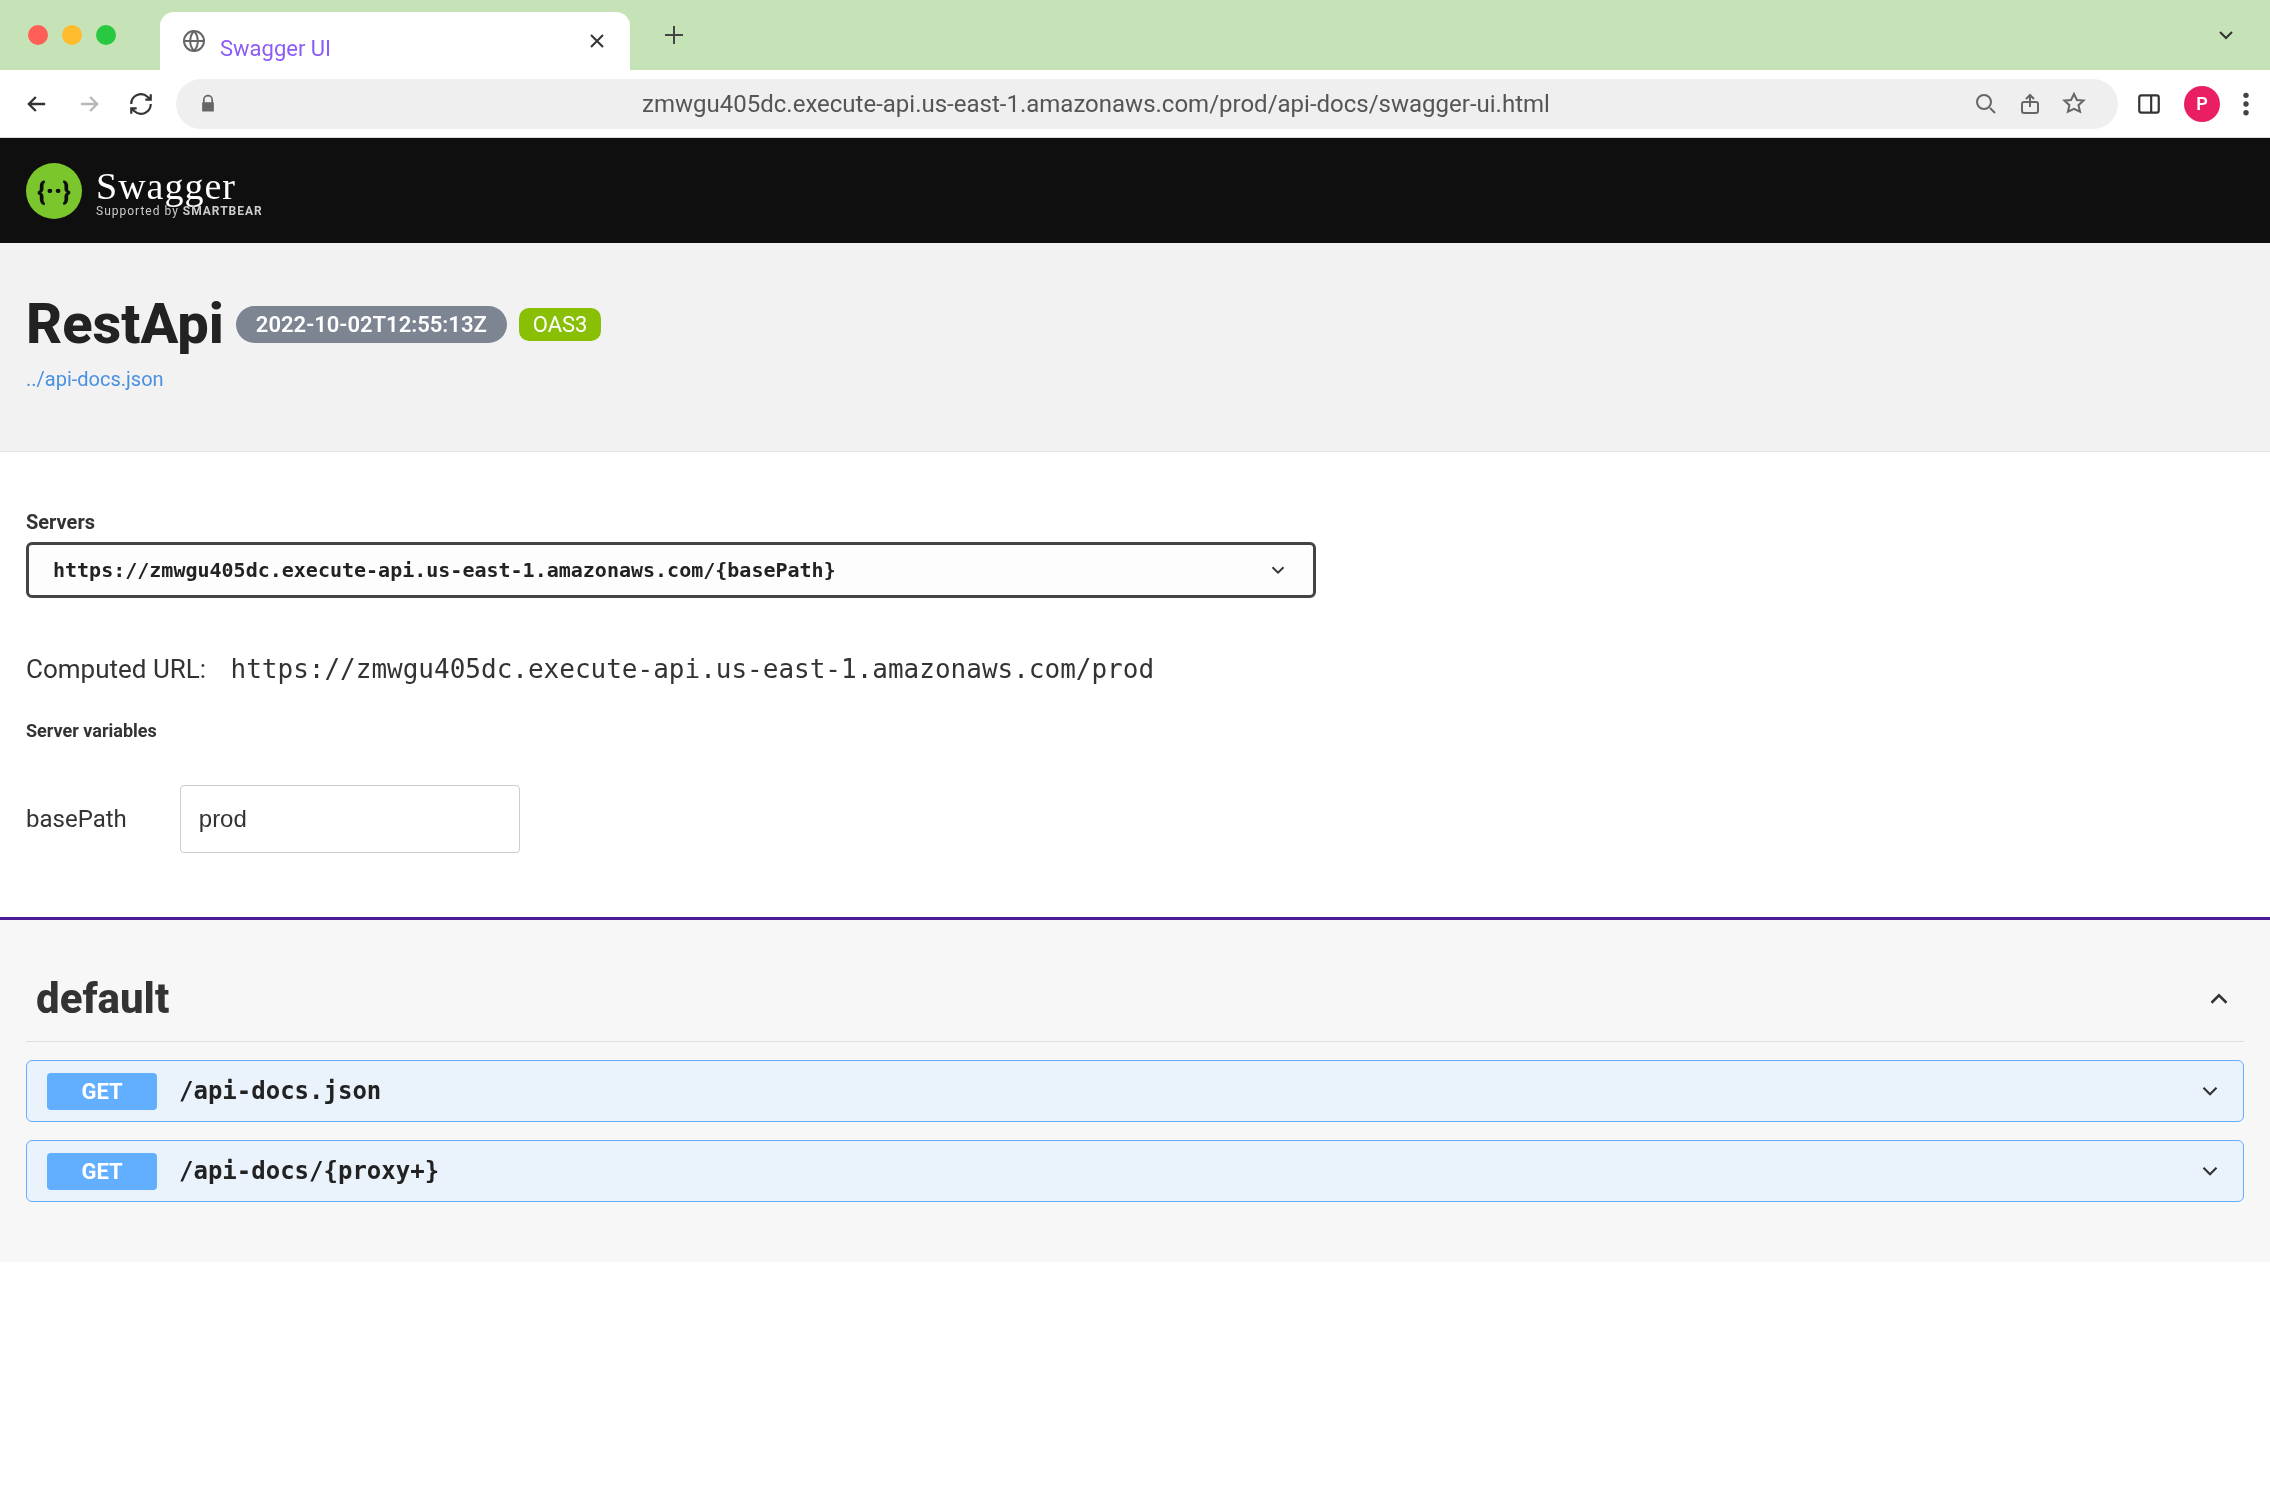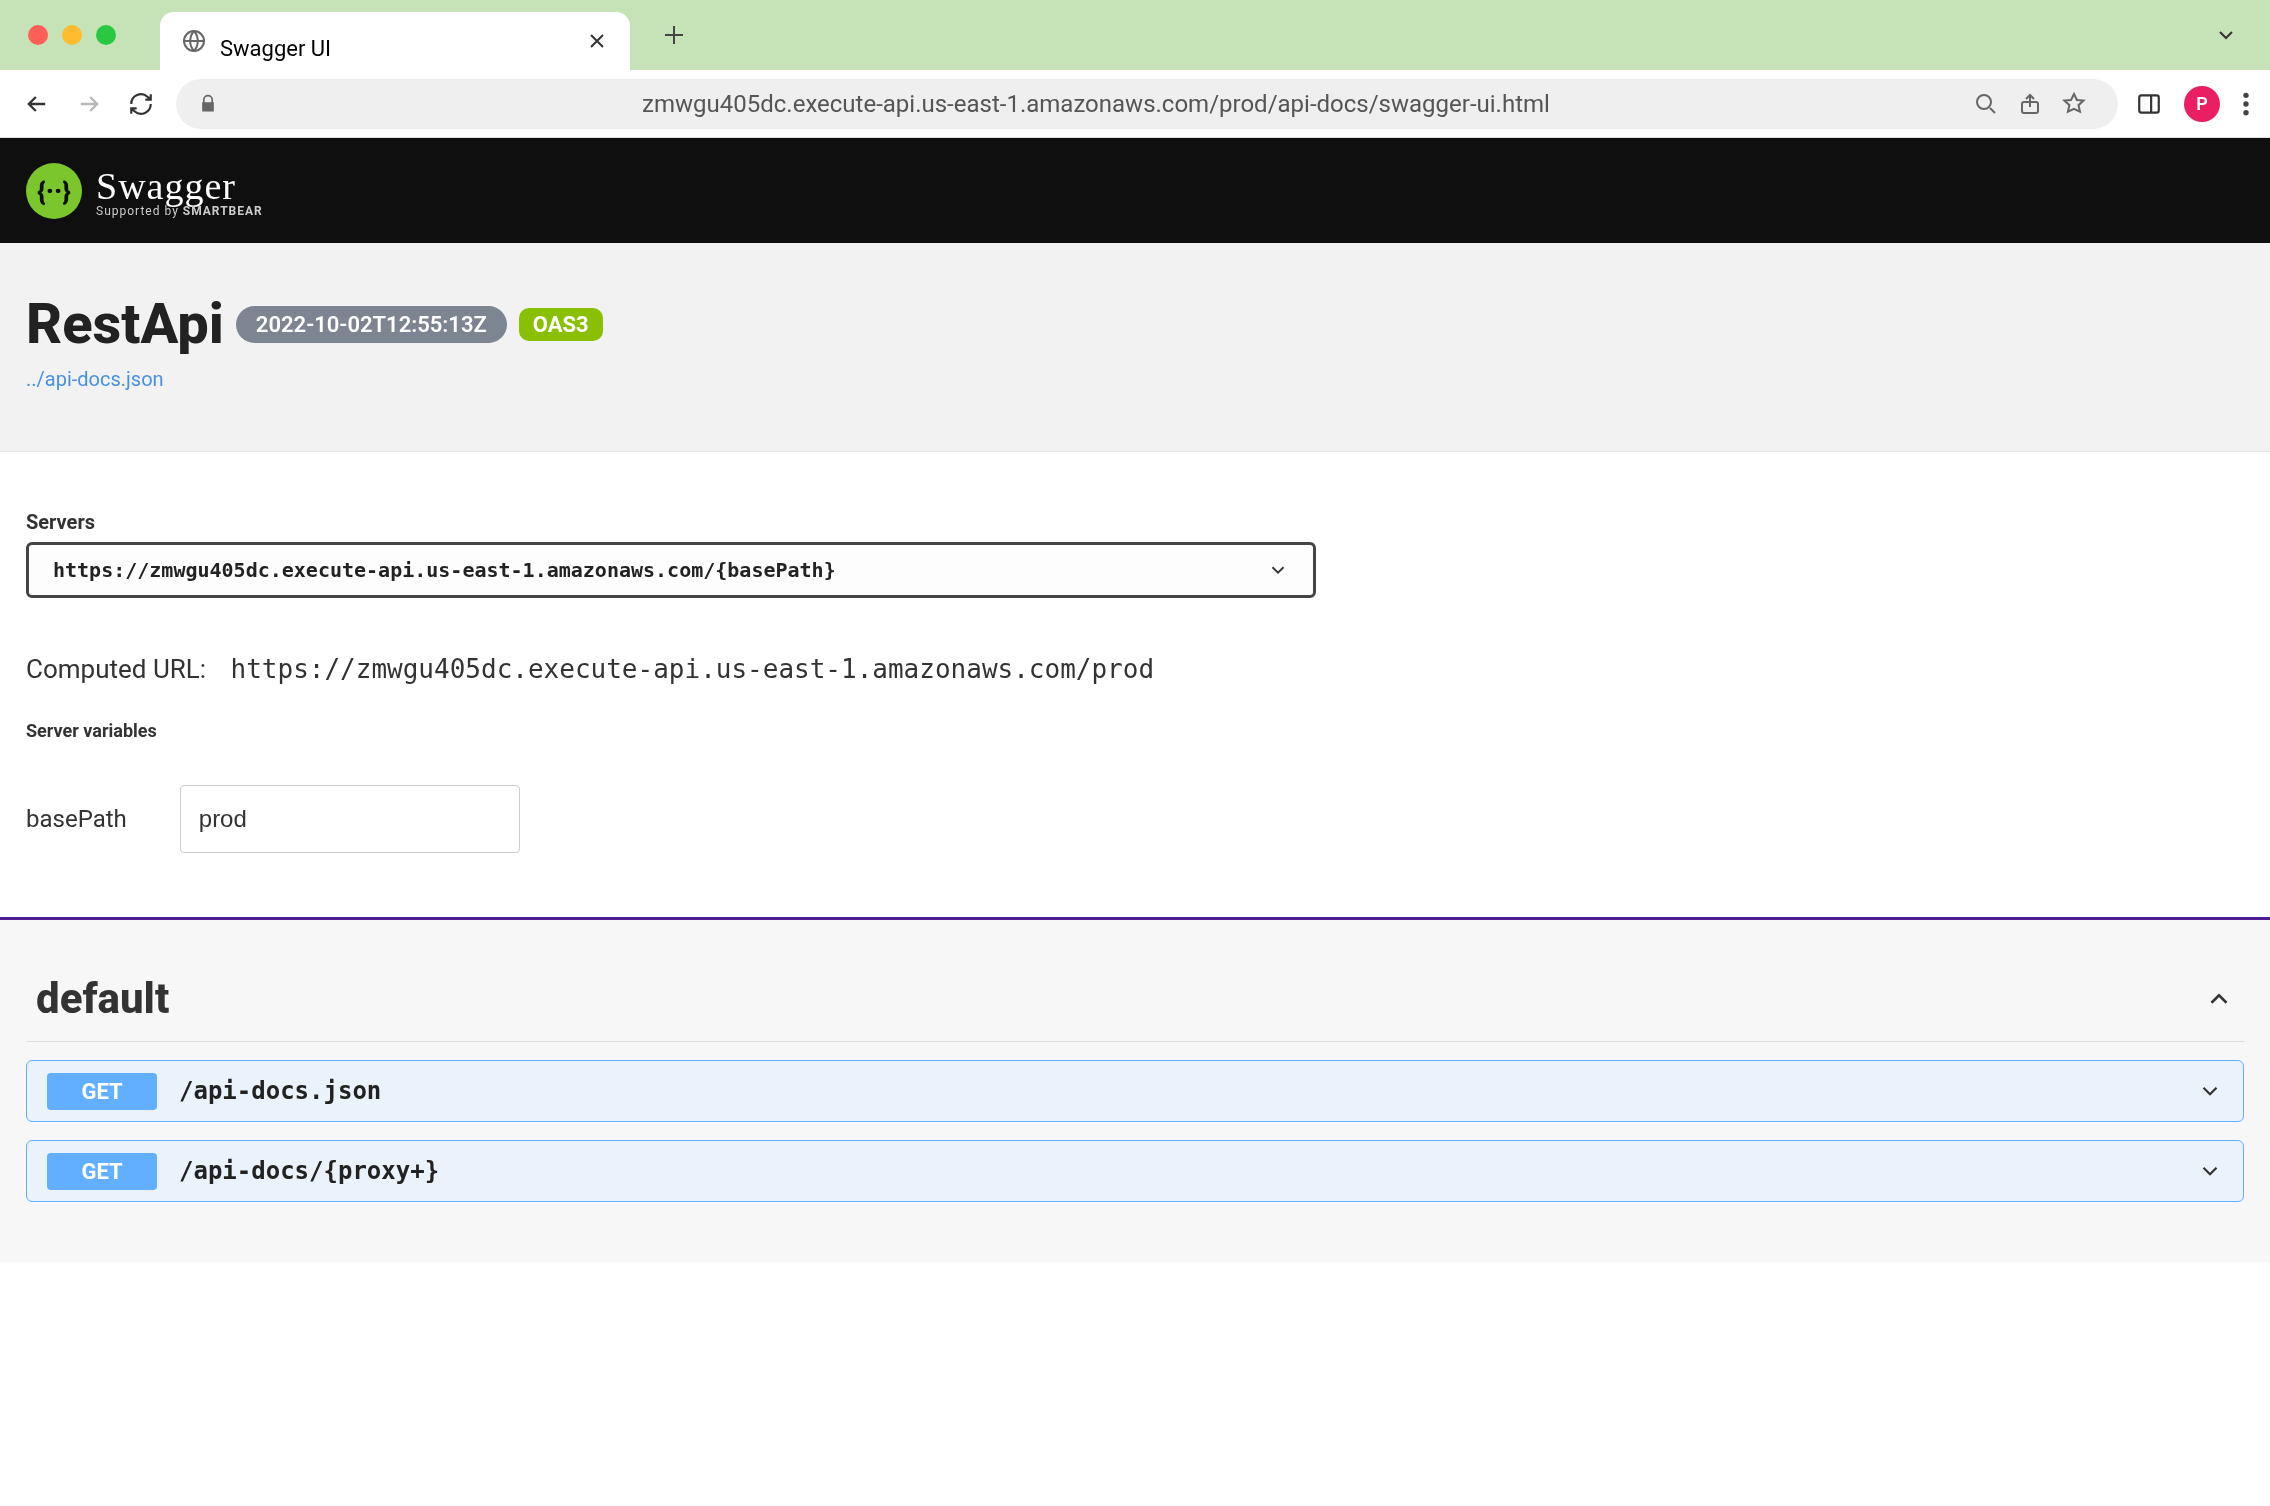--- a/index.html
+++ b/index.html
@@ -27,21 +27,21 @@
       background: #fff;
       border-radius: 14px 14px 0 0;
       height: 58px;
       display: flex;
       align-items: center;
       padding: 0 18px 0 22px;
       gap: 14px;
       min-width: 470px;
       margin-top: 12px;
     }
-    .tab-title { font-size: 22px; color: #000000; margin-top: 15px; }
+    .tab-title { font-size: 22px; color: #8b5cf6; margin-top: 15px; }
     .tab-close { color: #444; font-size: 22px; cursor: pointer; margin-left: auto; padding-right: 6px;}
     .new-tab { font-size: 28px; color: #555; margin-left: 18px; cursor: pointer; }
     .tab-overflow { margin-left: auto; margin-right: 32px; cursor:pointer; }
 
     .addr-bar {
       background: #fff;
       height: 68px;
       display: flex;
       align-items: center;
       padding: 0 20px;
@@ -86,21 +86,21 @@
     
     .info-section { background:#f2f2f2; padding: 48px 26px 60px 26px; border-bottom:1px solid #e6e6e6;}
     .api-title-row { display:flex; align-items:center; gap: 12px; flex-wrap:wrap;}
     .api-title { font-size: 56px; font-weight: 800; color:#222; }
     .version-badge {
       background:#7d8492; color:#fff; border-radius: 22px;
       padding: 6px 20px; font-size: 22px; font-weight:600;
     }
     .oas-badge {
       background:#89bf04; color:#fff; border-radius: 10px;
-      padding: 4px 14px; font-size: 22px; font-weight:700;
+      padding: 4px 14px; font-size: 22px; font-weight:400;
     }
     .json-link { color:#4990e2; font-size: 20px; margin-top: 10px; display:inline-block; cursor:pointer;}
 
     
     .servers-section { background:#fff; padding: 58px 26px 64px 26px; }
     .servers-label { font-size: 20px; font-weight:700; color:#333; margin-bottom: 8px;}
     .server-select {
       border: 3px solid #444; border-radius: 6px;
       width: 1290px; height: 56px;
       display:flex; align-items:center; justify-content:space-between;

